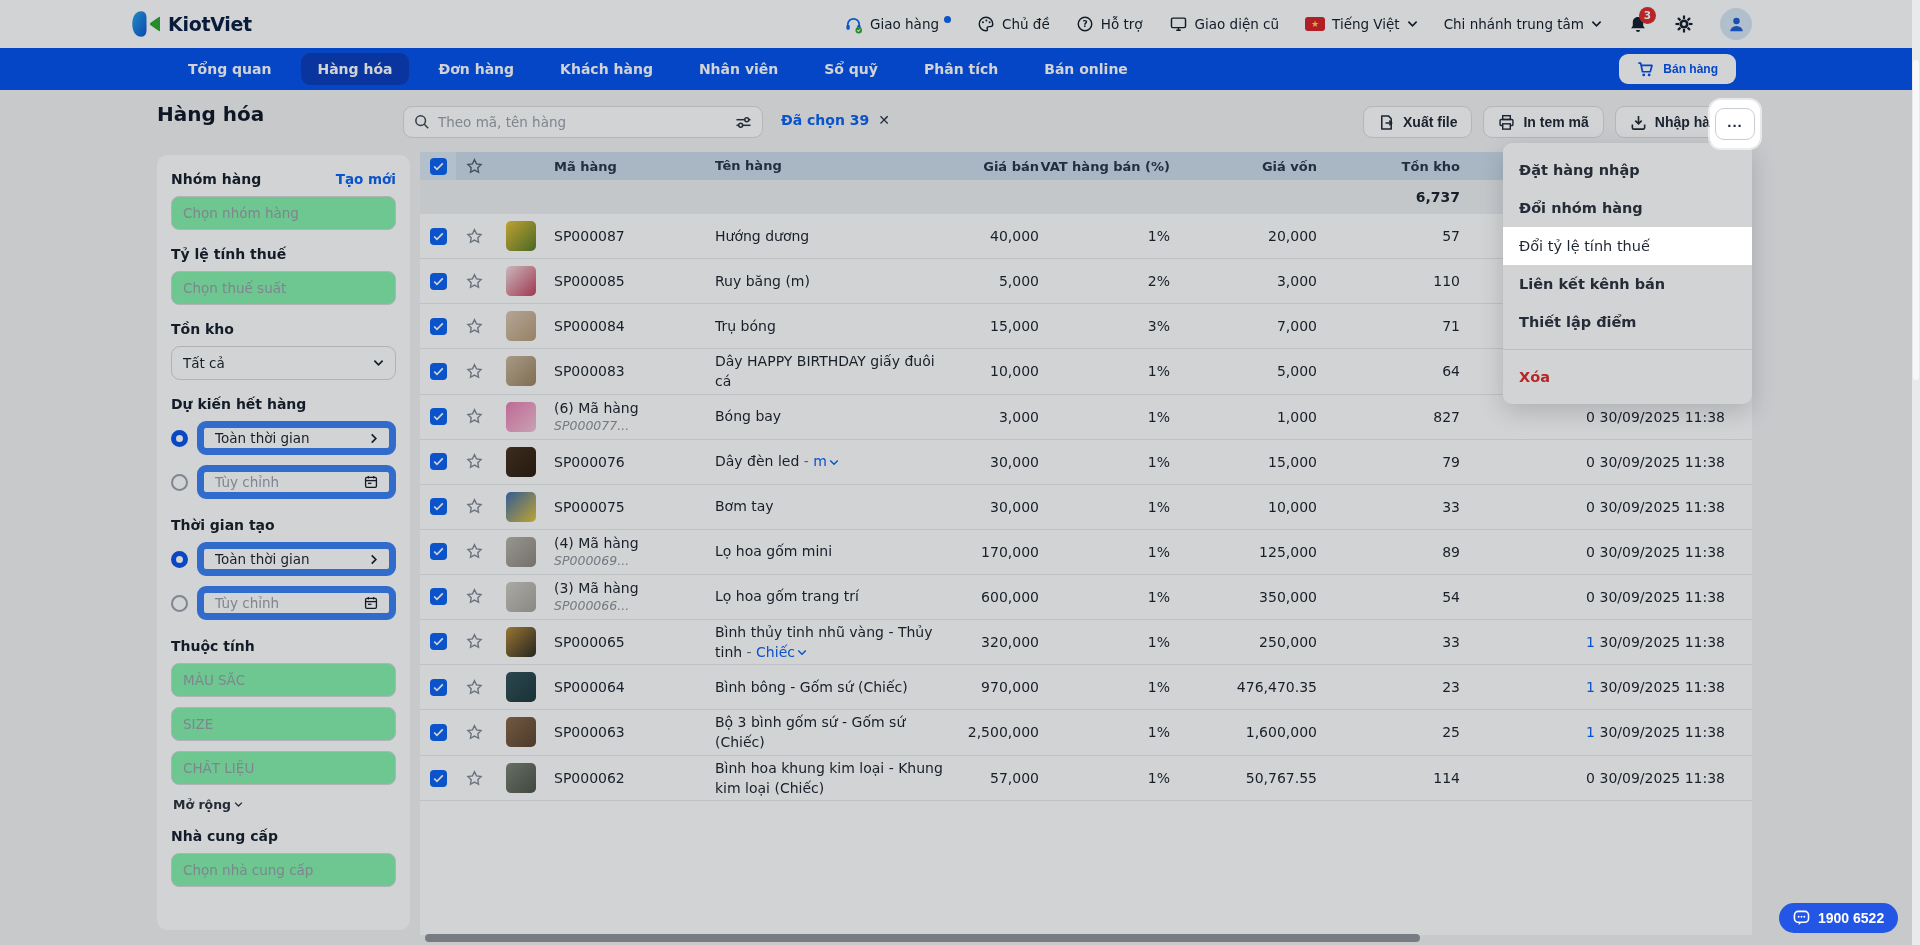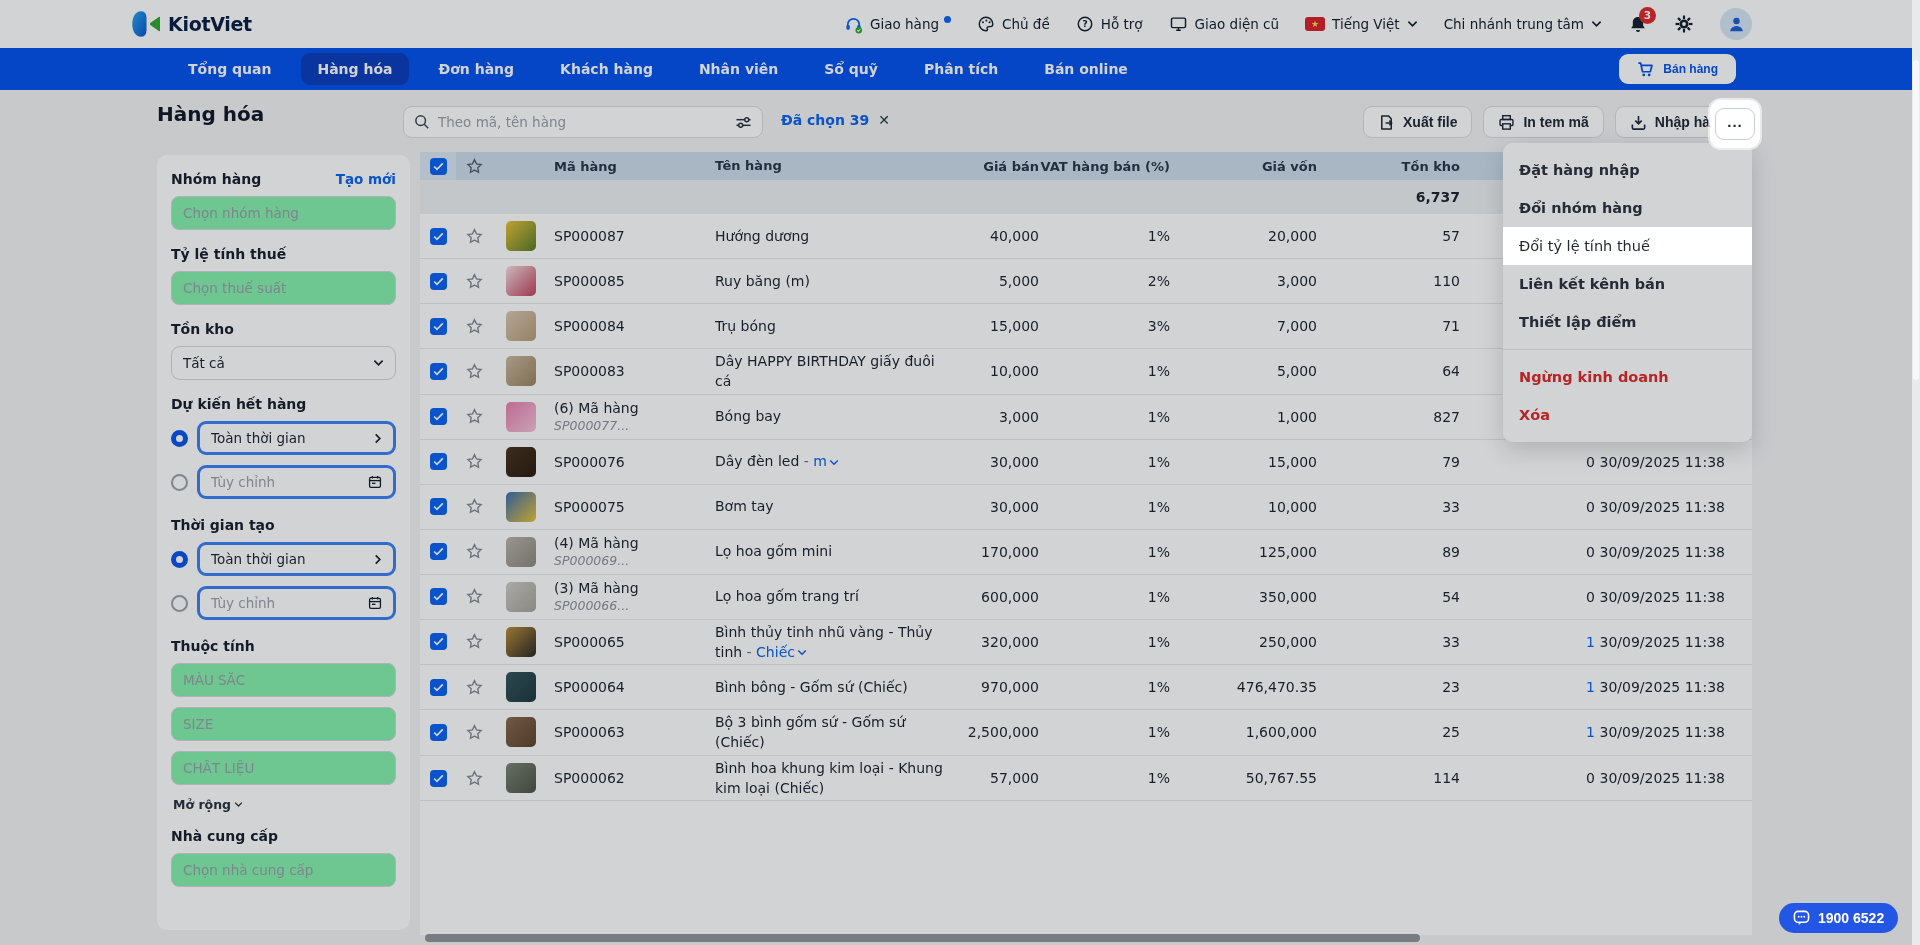--- a/index.html
+++ b/index.html
@@ -40,21 +40,21 @@
   .sidebar { position:absolute; left:157px; top:155px; width:253px; height:775px; background:#fff; border-radius:10px; padding:16px 14px; overflow:hidden; z-index:1; }
   .sb-head { display:flex; justify-content:space-between; align-items:center; margin-bottom:9px; }
   .sb-label { font-weight:bold; font-size:14px; color:#16202e; }
   .sb-link { color:#0b63f3; font-weight:bold; font-size:13.5px; cursor:pointer; }
   .sb-input { width:100%; height:34px; border:1px solid #d4d8dd; border-radius:8px; padding:0 11px; font-size:13.5px; font-family:inherit; color:#1c2430; background:#86efac; margin-bottom:16px; }
   .sb-input::placeholder { color:#9aa1ab; }
   .sb-select { width:100%; height:34px; border:1px solid #d4d8dd; border-radius:9px; padding:0 11px; font-size:13.5px; display:flex; align-items:center; justify-content:space-between; cursor:pointer; margin-bottom:16px; background:#fff; }
   .radio-row { display:flex; align-items:center; gap:9px; margin-bottom:10px; }
   .radio { width:17px; height:17px; border-radius:50%; border:2px solid #9aa1ab; background:#fff; flex:none; cursor:pointer; }
   .radio.on { border:5px solid #0b55ec; }
-  .radio-btn { flex:1; height:34px; border:3px solid #3b82f6; border-radius:9px; padding:0 11px; font-size:13.5px; display:flex; align-items:center; justify-content:space-between; cursor:pointer; background:#fff; color:#1c2430; }
+  .radio-btn { flex:1; height:34px; border:7px solid #3b82f6; border-radius:9px; padding:0 11px; font-size:13.5px; display:flex; align-items:center; justify-content:space-between; cursor:pointer; background:#fff; color:#1c2430; }
   .radio-btn.ph { color:#9aa1ab; }
   .attr-input { margin-bottom:10px; }
   .more-link { font-size:12.5px; font-weight:bold; color:#2a3340; display:flex; align-items:center; gap:3px; cursor:pointer; margin:2px 0 16px 2px; }
 
   
   .table { position:absolute; left:420px; top:152px; width:1332px; height:783px; background:#fff; overflow:hidden; z-index:1; }
   .trow, .thead, .tsum { display:flex; align-items:center; width:100%; }
   .thead { height:28px; background:#cdddec; font-size:13px; font-weight:bold; color:#28384a; }
   .thead .c-check { background:#dae8f5; height:100%; display:flex; align-items:center; justify-content:center; }
   .tsum { height:34px; background:#eef1f3; font-weight:bold; }
@@ -780,21 +780,20 @@
 
 <div class="hscroll-thumb"></div>
 
 <div class="menu" id="menu">
     <div class="menu-item">Đặt hàng nhập</div>
     <div class="menu-item">Đổi nhóm hàng</div>
     <div class="menu-item">Đổi tỷ lệ tính thuế</div>
     <div class="menu-item">Liên kết kênh bán</div>
     <div class="menu-item">Thiết lập điểm</div>
     <div class="menu-divider"></div>
-    <div class="menu-item danger">Ngừng kinh doanh</div>
     <div class="menu-item danger">Xóa</div>
   </div>
 
 <div class="overlay"></div>
 
 <div class="spot-more">
   <button class="more-btn">...</button>
 </div>
 
 <div class="spot-item">Đổi tỷ lệ tính thuế</div>

